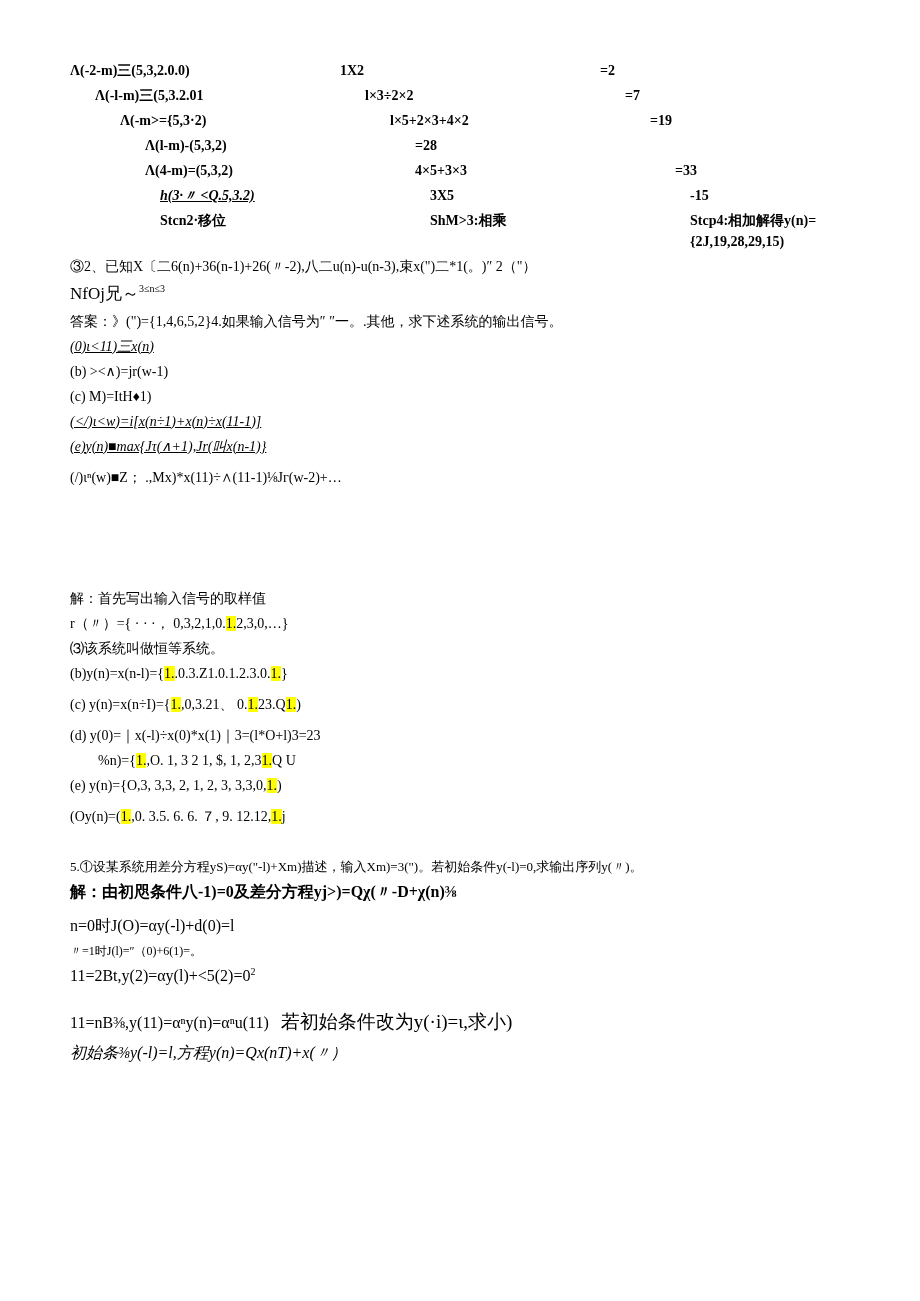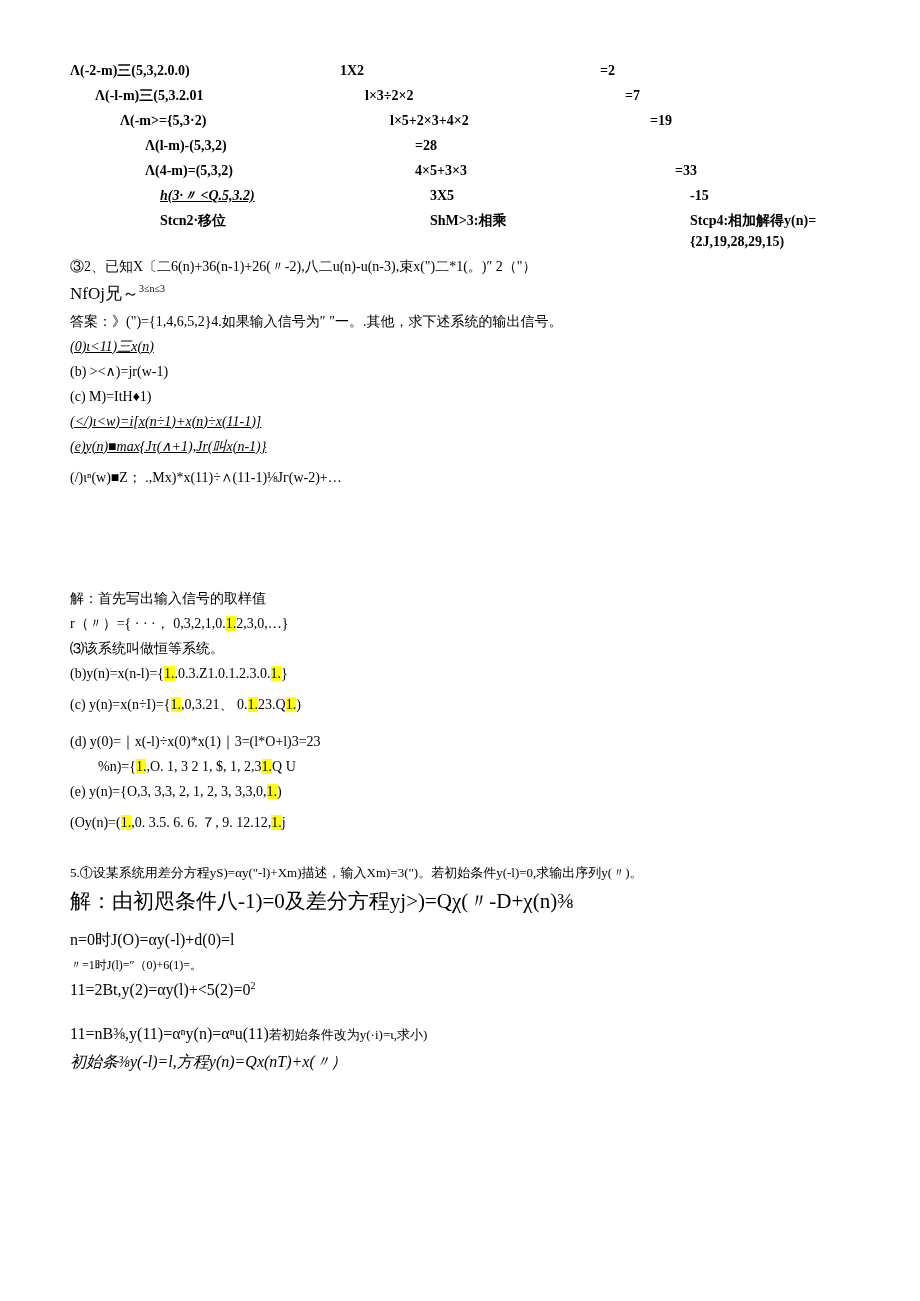--- a/index.html
+++ b/index.html
@@ -88,34 +88,34 @@
 <div class="para">
   <span>r（〃）={ · · ·， 0,3,2,1,0.</span><span class="hl">1.</span><span>2,3,0,…}</span>
 </div>
 <div class="para">⑶该系统叫做恒等系统。</div>
 <div class="para">
   <span>(b)y(n)=x(n-l)={</span><span class="hl">1.</span><span>.0.3.Z1.0.1.2.3.0.</span><span class="hl">1.</span><span>}</span>
 </div>
 <div class="para" style="margin-top:10px;">
   <span>(c)  y(n)=x(n÷I)={</span><span class="hl">1.</span><span>,0,3.21、 0.</span><span class="hl">1.</span><span>23.Q</span><span class="hl">1.</span><span>)</span>
 </div>
-<div class="para" style="margin-top:16px;">(d)  y(0)=｜x(-l)÷x(0)*x(1)｜3=(l*O+l)3=23</div>
+<div class="para" style="margin-top:10px;">(d)  y(0)=｜x(-l)÷x(0)*x(1)｜3=(l*O+l)3=23</div>
 <div class="para" style="padding-left:28px;">
   <span>%n)={</span><span class="hl">1.</span><span>,O.      1, 3  2  1,  $,   1,         2,3</span><span class="hl">1.</span><span>Q   U</span>
 </div>
 <div class="para" style="">
   <span>(e)  y(n)={O,3,      3,3,  2,  1,  2,   3,        3,3,0,</span><span class="hl">1.</span><span>)</span>
 </div>
 <div class="para" style="margin-top:10px;">
   <span>(Oy(n)=(</span><span class="hl">1.</span><span>,0.        3.5.  6.  6.  ７,  9.        12.12,</span><span class="hl">1.</span><span>j</span>
 </div>
 
 <div class="para" style="margin-top:30px;font-size:13px;">5.①设某系统用差分方程yS)=αy("-l)+Xm)描述，输入Xm)=3(")。若初始条件y(-l)=0,求输出序列y(〃)。</div>
-<div class="para" style="font-size:21px;">解：由初咫条件八-1)=0及差分方程yj&gt;)=Qχ(〃-D+χ(n)⅜</div>
+<div class="para" style="font-size:16px;font-weight:bold;">解：由初咫条件八-1)=0及差分方程yj&gt;)=Qχ(〃-D+χ(n)⅜</div>
 <div class="para" style="font-size:16px;margin-top:10px;">n=0时J(O)=αy(-l)+d(0)=l</div>
 <div class="para" style="font-size:12px;">〃=1时J(l)=″（0)+6(1)=。</div>
 <div class="para" style="font-size:16px;">
   <span>11=2Bt,y(2)=αy(l)+&lt;5(2)=0</span><span class="sup">2</span>
 </div>
 <div class="para" style="font-size:16px;margin-top:20px;">
-  <span>11=nB⅜,y(11)=αⁿy(n)=αⁿu(11)</span><span style="font-size:13px;">若初始条件改为y(·i)=ι,求小)</span>
+  <span>11=nB⅜,y(11)=αⁿy(n)=αⁿu(11)</span><span style="font-size:19px;margin-left:12px;">若初始条件改为y(·i)=ι,求小)</span>
 </div>
 <div class="para" style="font-size:16px;font-style:italic;">初始条⅜y(-l)=l,方程y(n)=Qx(nT)+x(〃）</div>
 
 </body></html>

